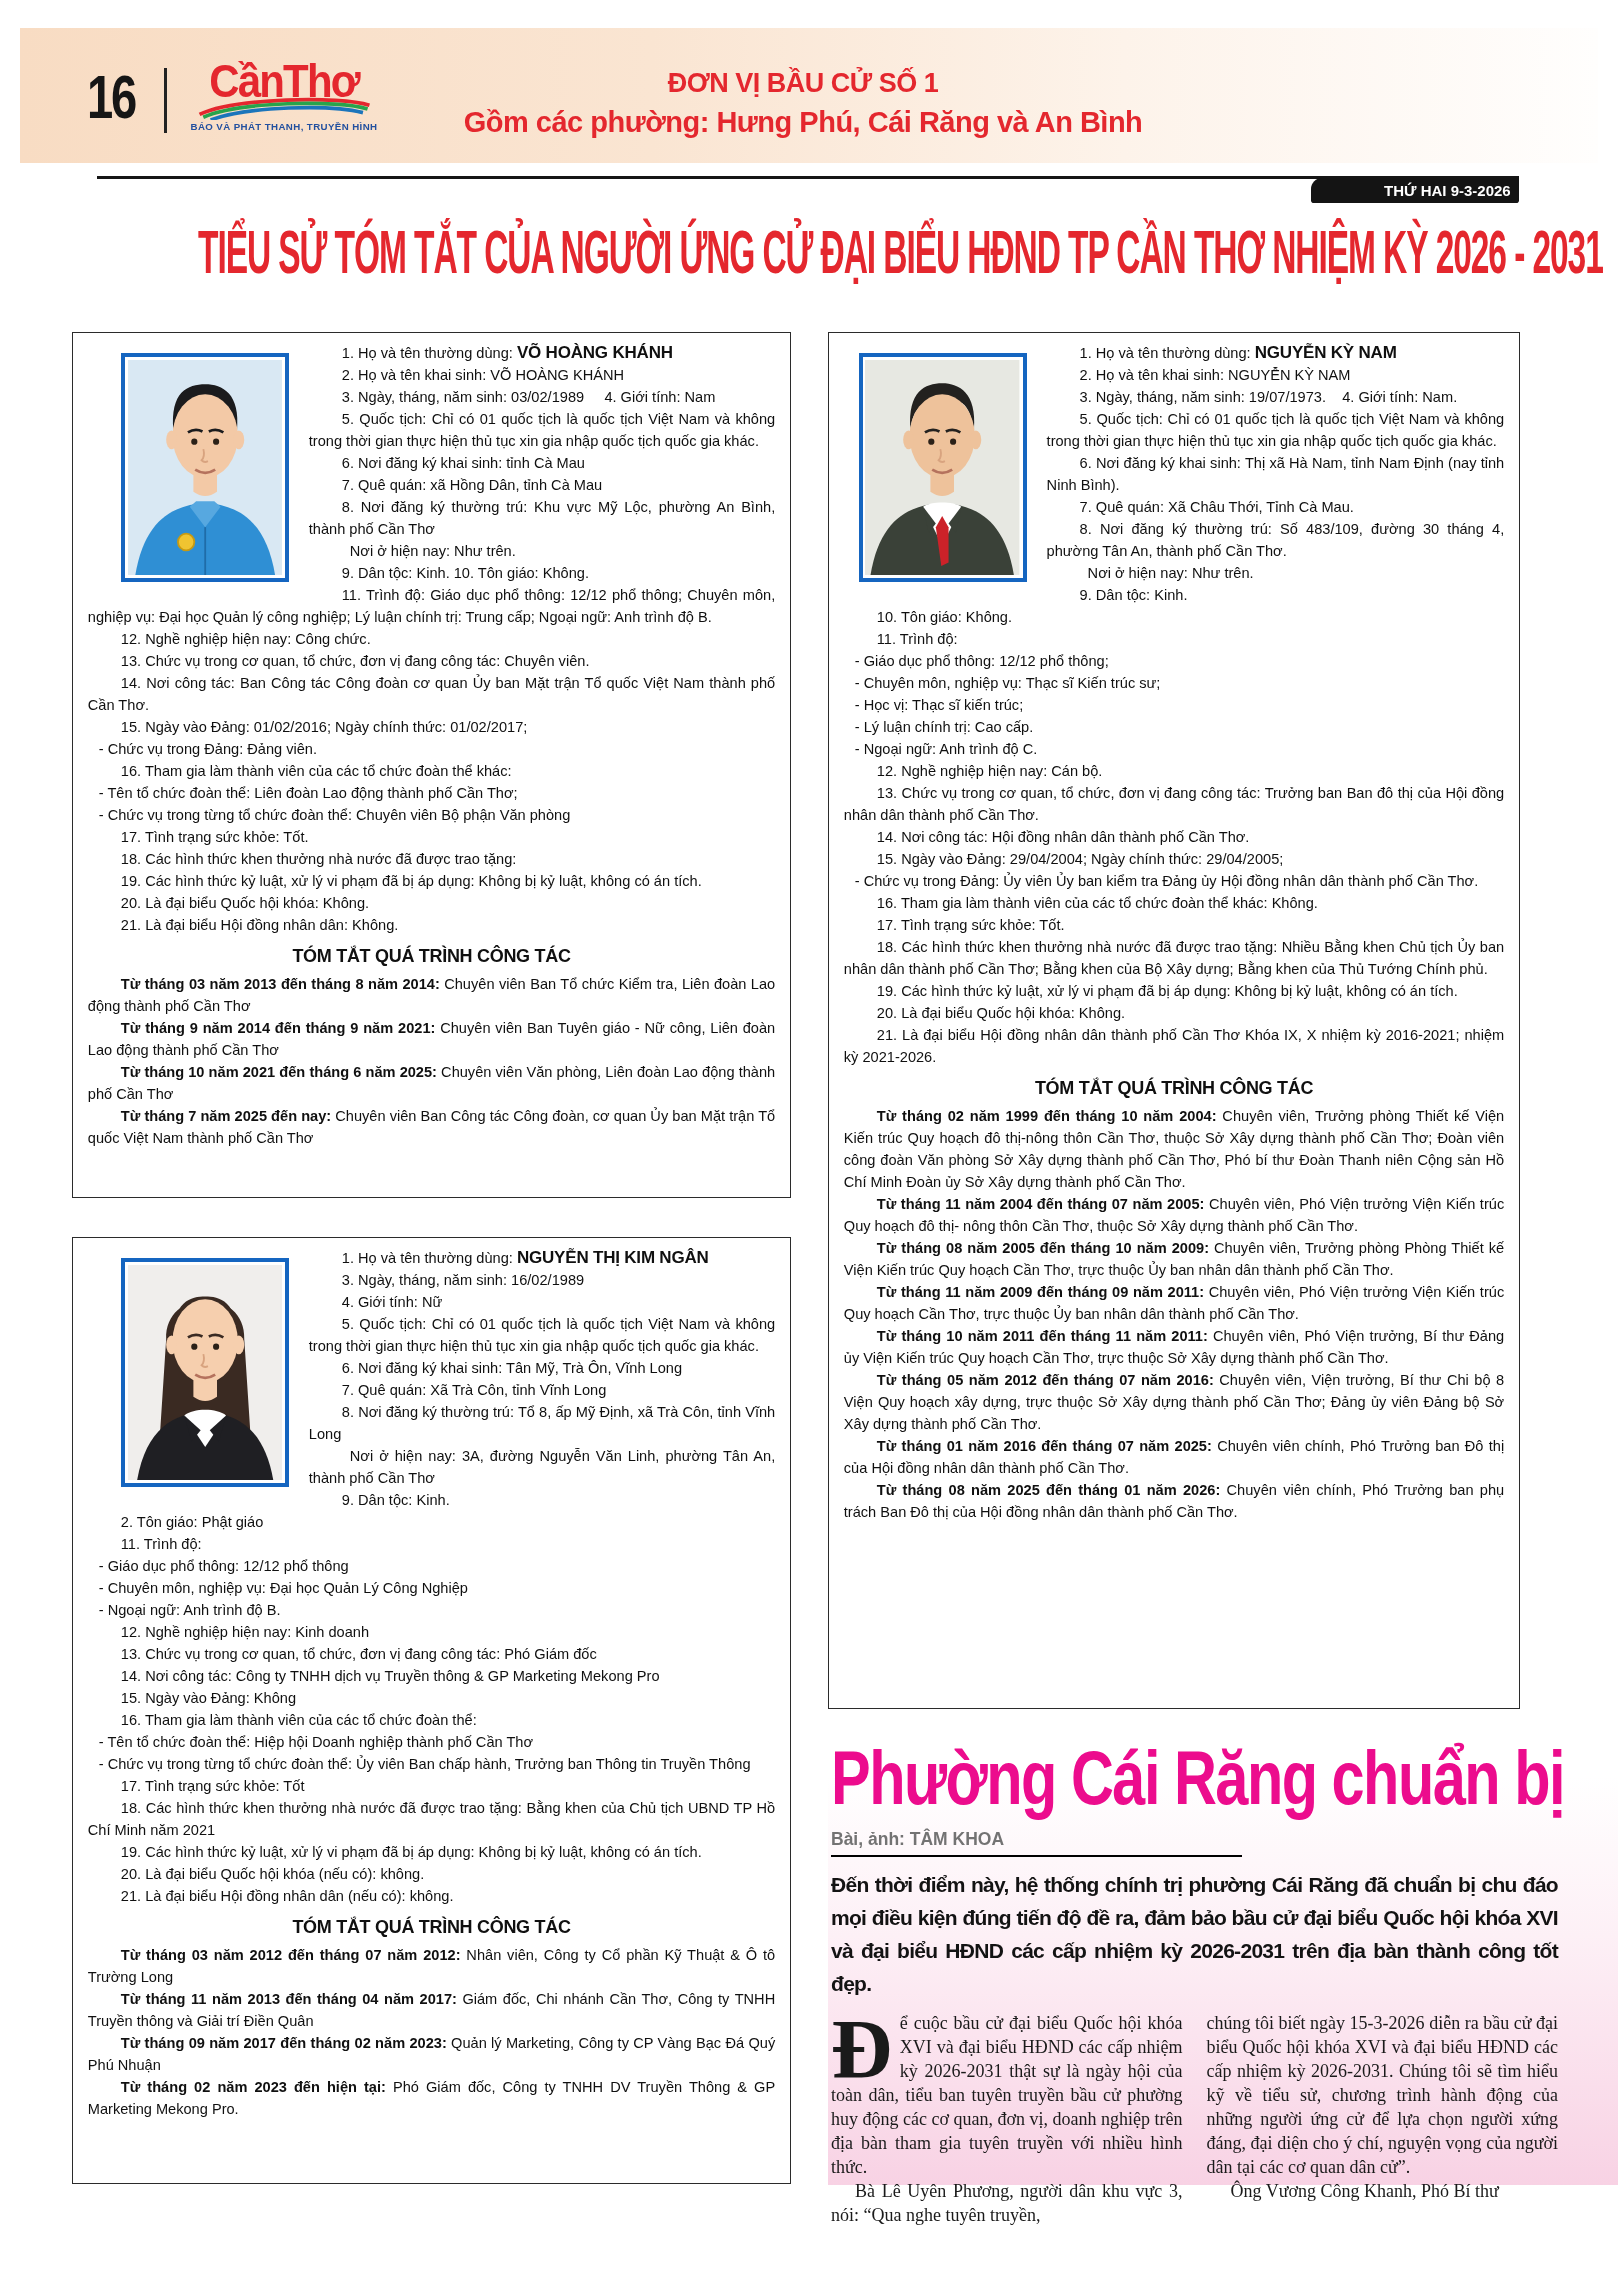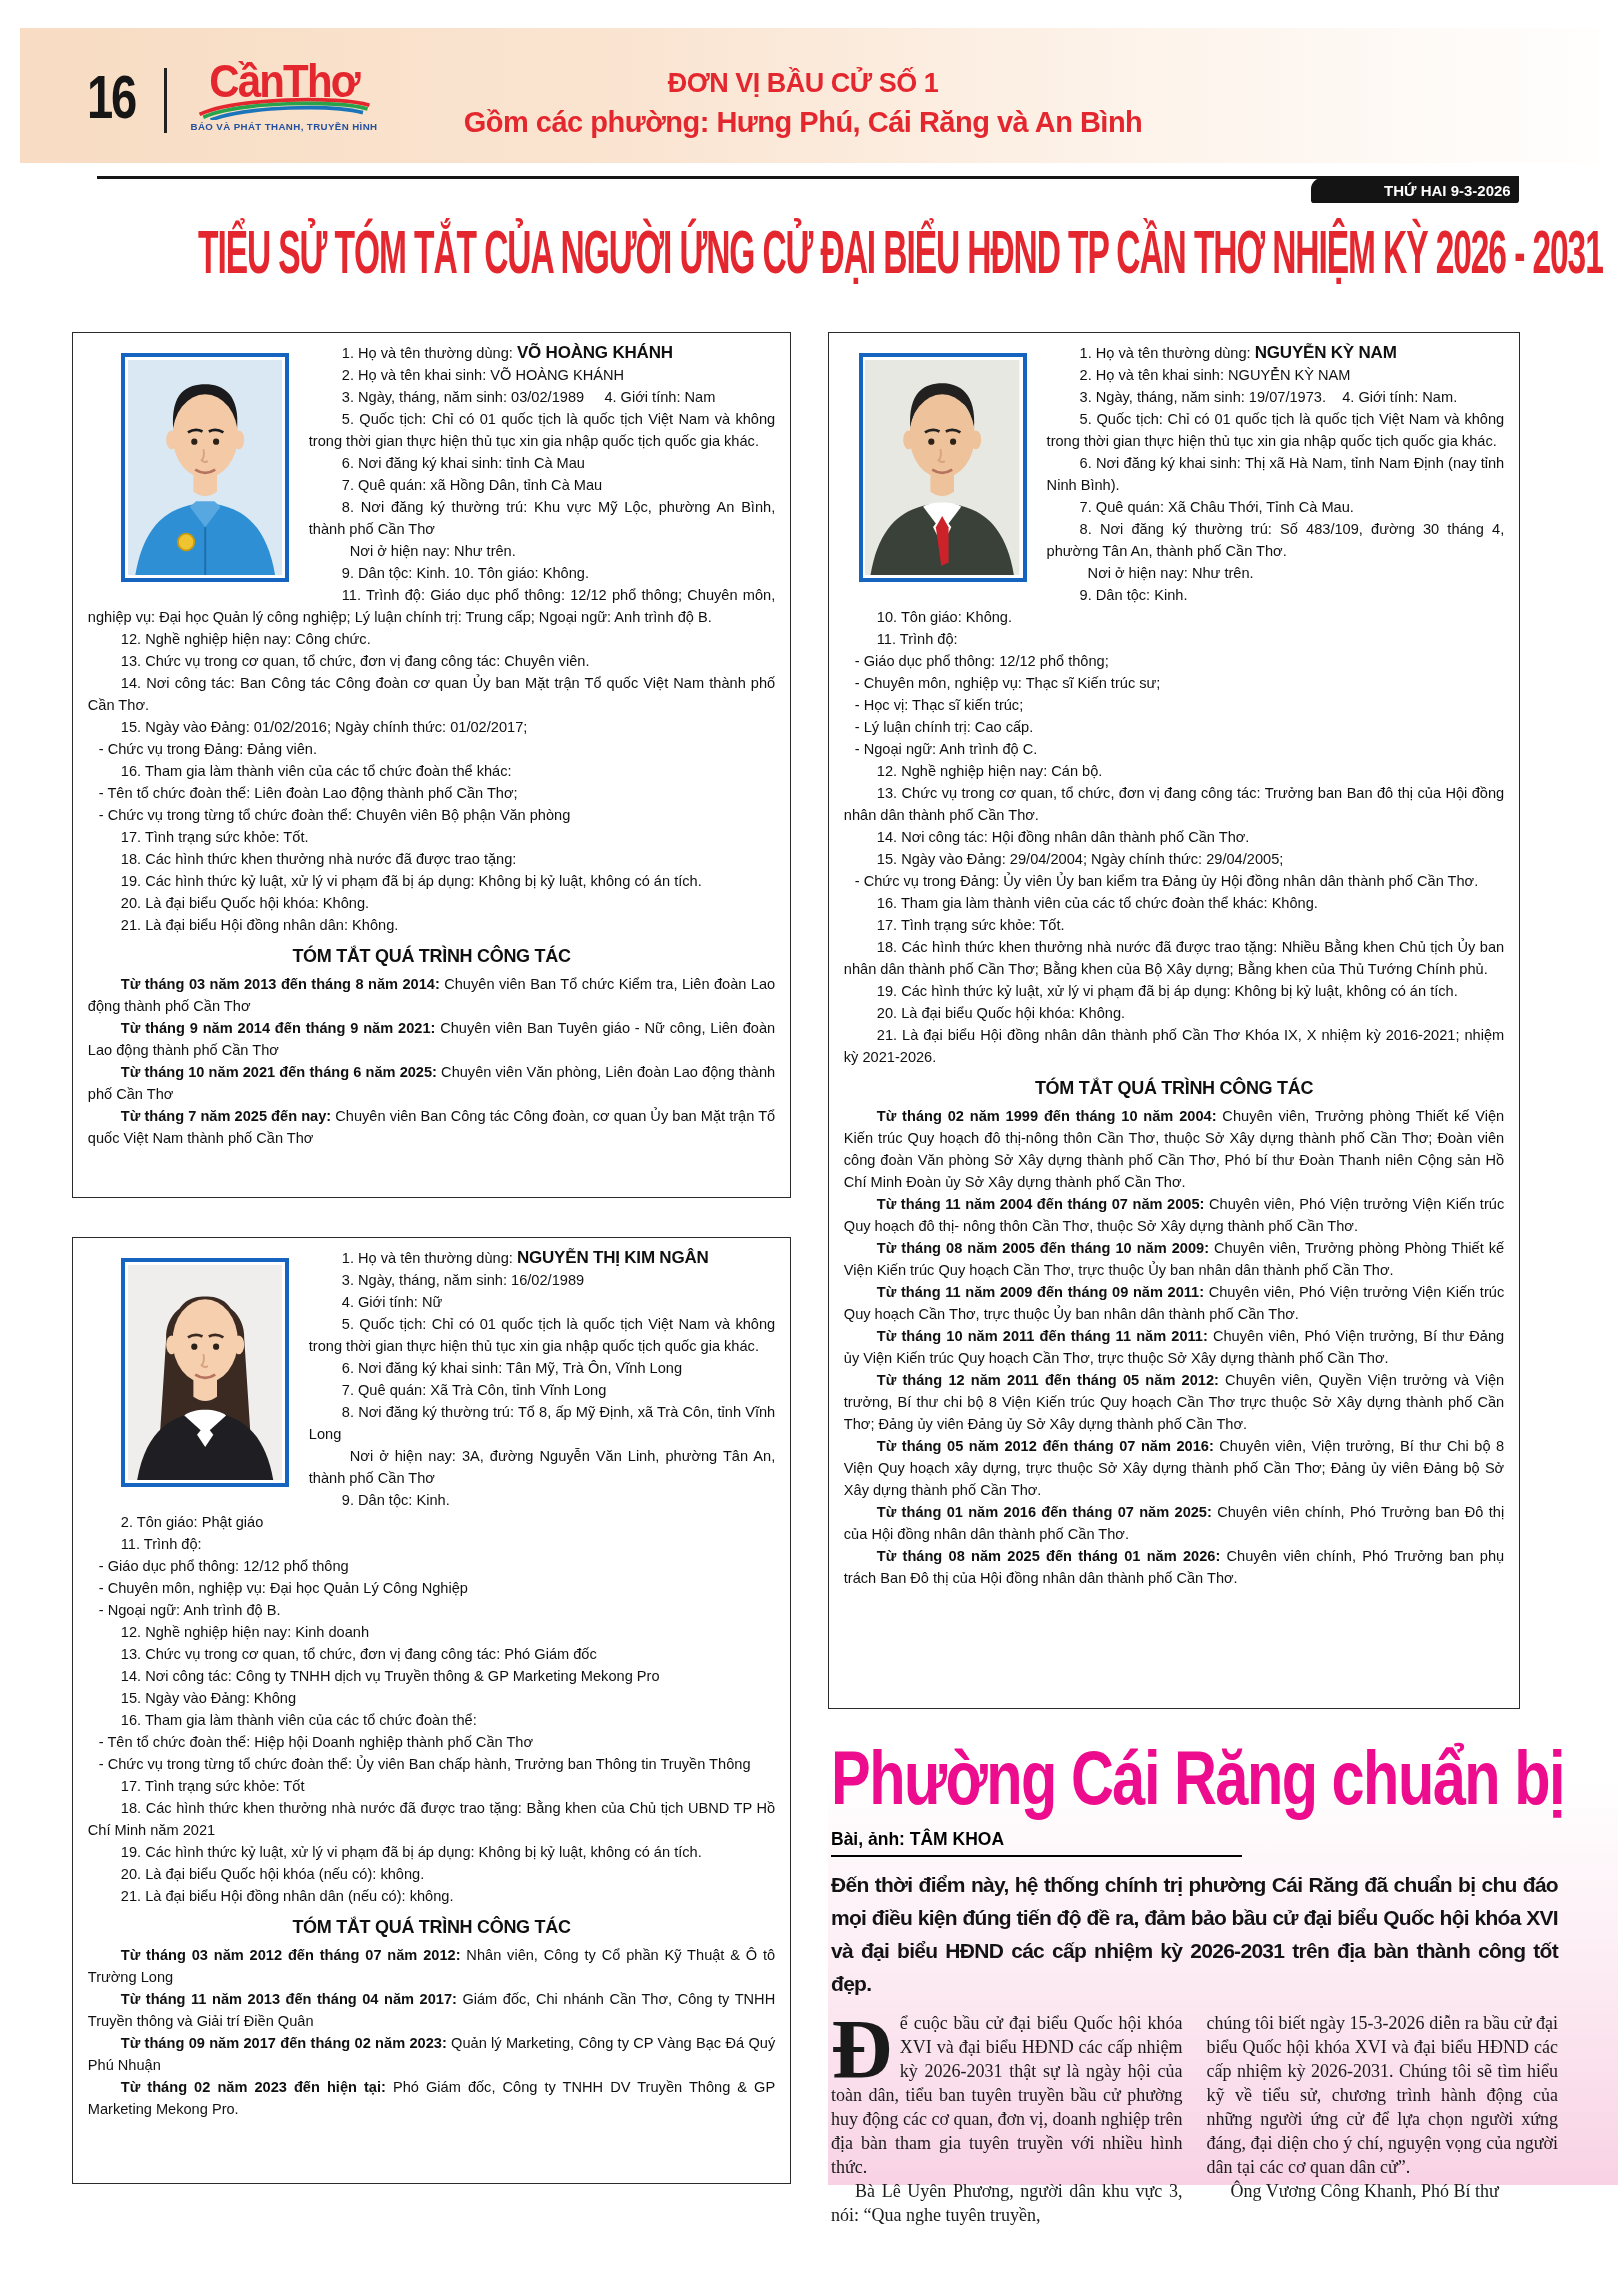--- a/index.html
+++ b/index.html
@@ -51,21 +51,21 @@
      margin:9.2px 0 5.5px !important;text-indent:0 !important;}
   .bio p.career{text-indent:33px;}
 
   
   .article-bg{position:absolute;left:828px;top:1731px;width:791px;height:454px;
      background:linear-gradient(180deg,#ffffff 0%,#ffffff 10%,#fdf0f6 45%,#f8d2e4 100%);}
   .article{position:absolute;left:831px;top:1735px;width:727px;}
   .headline{height:88px;overflow:visible;}
   .headline span{display:inline-block;font-size:70px;font-weight:900;color:#ec0c8d;letter-spacing:-1.8px;
      white-space:nowrap;transform:scale(.85,1.08);transform-origin:left top;}
-  .byline{font-size:17.5px;font-weight:bold;color:#000000;border-bottom:2.3px solid #000;
+  .byline{font-size:17.5px;font-weight:bold;color:#737373;border-bottom:2.3px solid #000;
      padding-bottom:5.5px;width:411px;margin-top:5.5px;}
   .lede{margin-top:11px;font-size:21px;line-height:33px;font-weight:bold;text-align:justify;
      letter-spacing:-0.7px;color:#131313;}
   .cols{display:flex;gap:24px;margin-top:11px;font-family:"Liberation Serif", serif;
      font-size:18px;line-height:24px;color:#1a1a1a;}
   .col{width:352px;text-align:justify;}
   .col p{margin:0;}
   .col p + p{text-indent:24px;}
   .dropcap{float:left;font-size:85px;line-height:68px;padding:3.7px 7.4px 0 0;font-weight:bold;}
 </style>
@@ -201,21 +201,20 @@
         <p class="num">18. Các hình thức khen thưởng nhà nước đã được trao tặng: Nhiều Bằng khen Chủ tịch Ủy ban nhân dân thành phố Cần Thơ; Bằng khen của Bộ Xây dựng; Bằng khen của Thủ Tướng Chính phủ.</p>
         <p class="num">19. Các hình thức kỷ luật, xử lý vi phạm đã bị áp dụng: Không bị kỷ luật, không có án tích.</p>
         <p class="num">20. Là đại biểu Quốc hội khóa: Không.</p>
         <p class="num">21. Là đại biểu Hội đồng nhân dân thành phố Cần Thơ Khóa IX, X nhiệm kỳ 2016-2021; nhiệm kỳ 2021-2026.</p>
         <p class="career-title">TÓM TẮT QUÁ TRÌNH CÔNG TÁC</p>
         <p class="career"><b>Từ tháng 02 năm 1999 đến tháng 10 năm 2004: </b>Chuyên viên, Trưởng phòng Thiết kế Viện Kiến trúc Quy hoạch đô thị-nông thôn Cần Thơ, thuộc Sở Xây dựng thành phố Cần Thơ; Đoàn viên công đoàn Văn phòng Sở Xây dựng thành phố Cần Thơ, Phó bí thư Đoàn Thanh niên Cộng sản Hồ Chí Minh Đoàn ủy Sở Xây dựng thành phố Cần Thơ.</p>
         <p class="career"><b>Từ tháng 11 năm 2004 đến tháng 07 năm 2005: </b>Chuyên viên, Phó Viện trưởng Viện Kiến trúc Quy hoạch đô thị- nông thôn Cần Thơ, thuộc Sở Xây dựng thành phố Cần Thơ.</p>
         <p class="career"><b>Từ tháng 08 năm 2005 đến tháng 10 năm 2009: </b>Chuyên viên, Trưởng phòng Phòng Thiết kế Viện Kiến trúc Quy hoạch Cần Thơ, trực thuộc Ủy ban nhân dân thành phố Cần Thơ.</p>
         <p class="career"><b>Từ tháng 11 năm 2009 đến tháng 09 năm 2011: </b>Chuyên viên, Phó Viện trưởng Viện Kiến trúc Quy hoạch Cần Thơ, trực thuộc Ủy ban nhân dân thành phố Cần Thơ.</p>
         <p class="career"><b>Từ tháng 10 năm 2011 đến tháng 11 năm 2011: </b>Chuyên viên, Phó Viện trưởng, Bí thư Đảng ủy Viện Kiến trúc Quy hoạch Cần Thơ, trực thuộc Sở Xây dựng thành phố Cần Thơ.</p>
-        <p class="career"><b>Từ tháng 12 năm 2011 đến tháng 05 năm 2012: </b>Chuyên viên, Quyền Viện trưởng và Viện trưởng, Bí thư chi bộ 8 Viện Kiến trúc Quy hoạch Cần Thơ trực thuộc Sở Xây dựng thành phố Cần Thơ; Đảng ủy viên Đảng ủy Sở Xây dựng thành phố Cần Thơ.</p>
         <p class="career"><b>Từ tháng 05 năm 2012 đến tháng 07 năm 2016: </b>Chuyên viên, Viện trưởng, Bí thư Chi bộ 8 Viện Quy hoạch xây dựng, trực thuộc Sở Xây dựng thành phố Cần Thơ; Đảng ủy viên Đảng bộ Sở Xây dựng thành phố Cần Thơ.</p>
         <p class="career"><b>Từ tháng 01 năm 2016 đến tháng 07 năm 2025: </b>Chuyên viên chính, Phó Trưởng ban Đô thị của Hội đồng nhân dân thành phố Cần Thơ.</p>
         <p class="career"><b>Từ tháng 08 năm 2025 đến tháng 01 năm 2026: </b>Chuyên viên chính, Phó Trưởng ban phụ trách Ban Đô thị của Hội đồng nhân dân thành phố Cần Thơ.</p>
       </div>
     </div>
   <div class="cand-box box-2">
       <div class="bio">
         <div class="pframe">
           <svg viewBox="0 0 170 232" preserveAspectRatio="none" role="img" aria-label="portrait-woman-black-blazer">
     <rect width="170" height="232" fill="#f0eeec"></rect>

